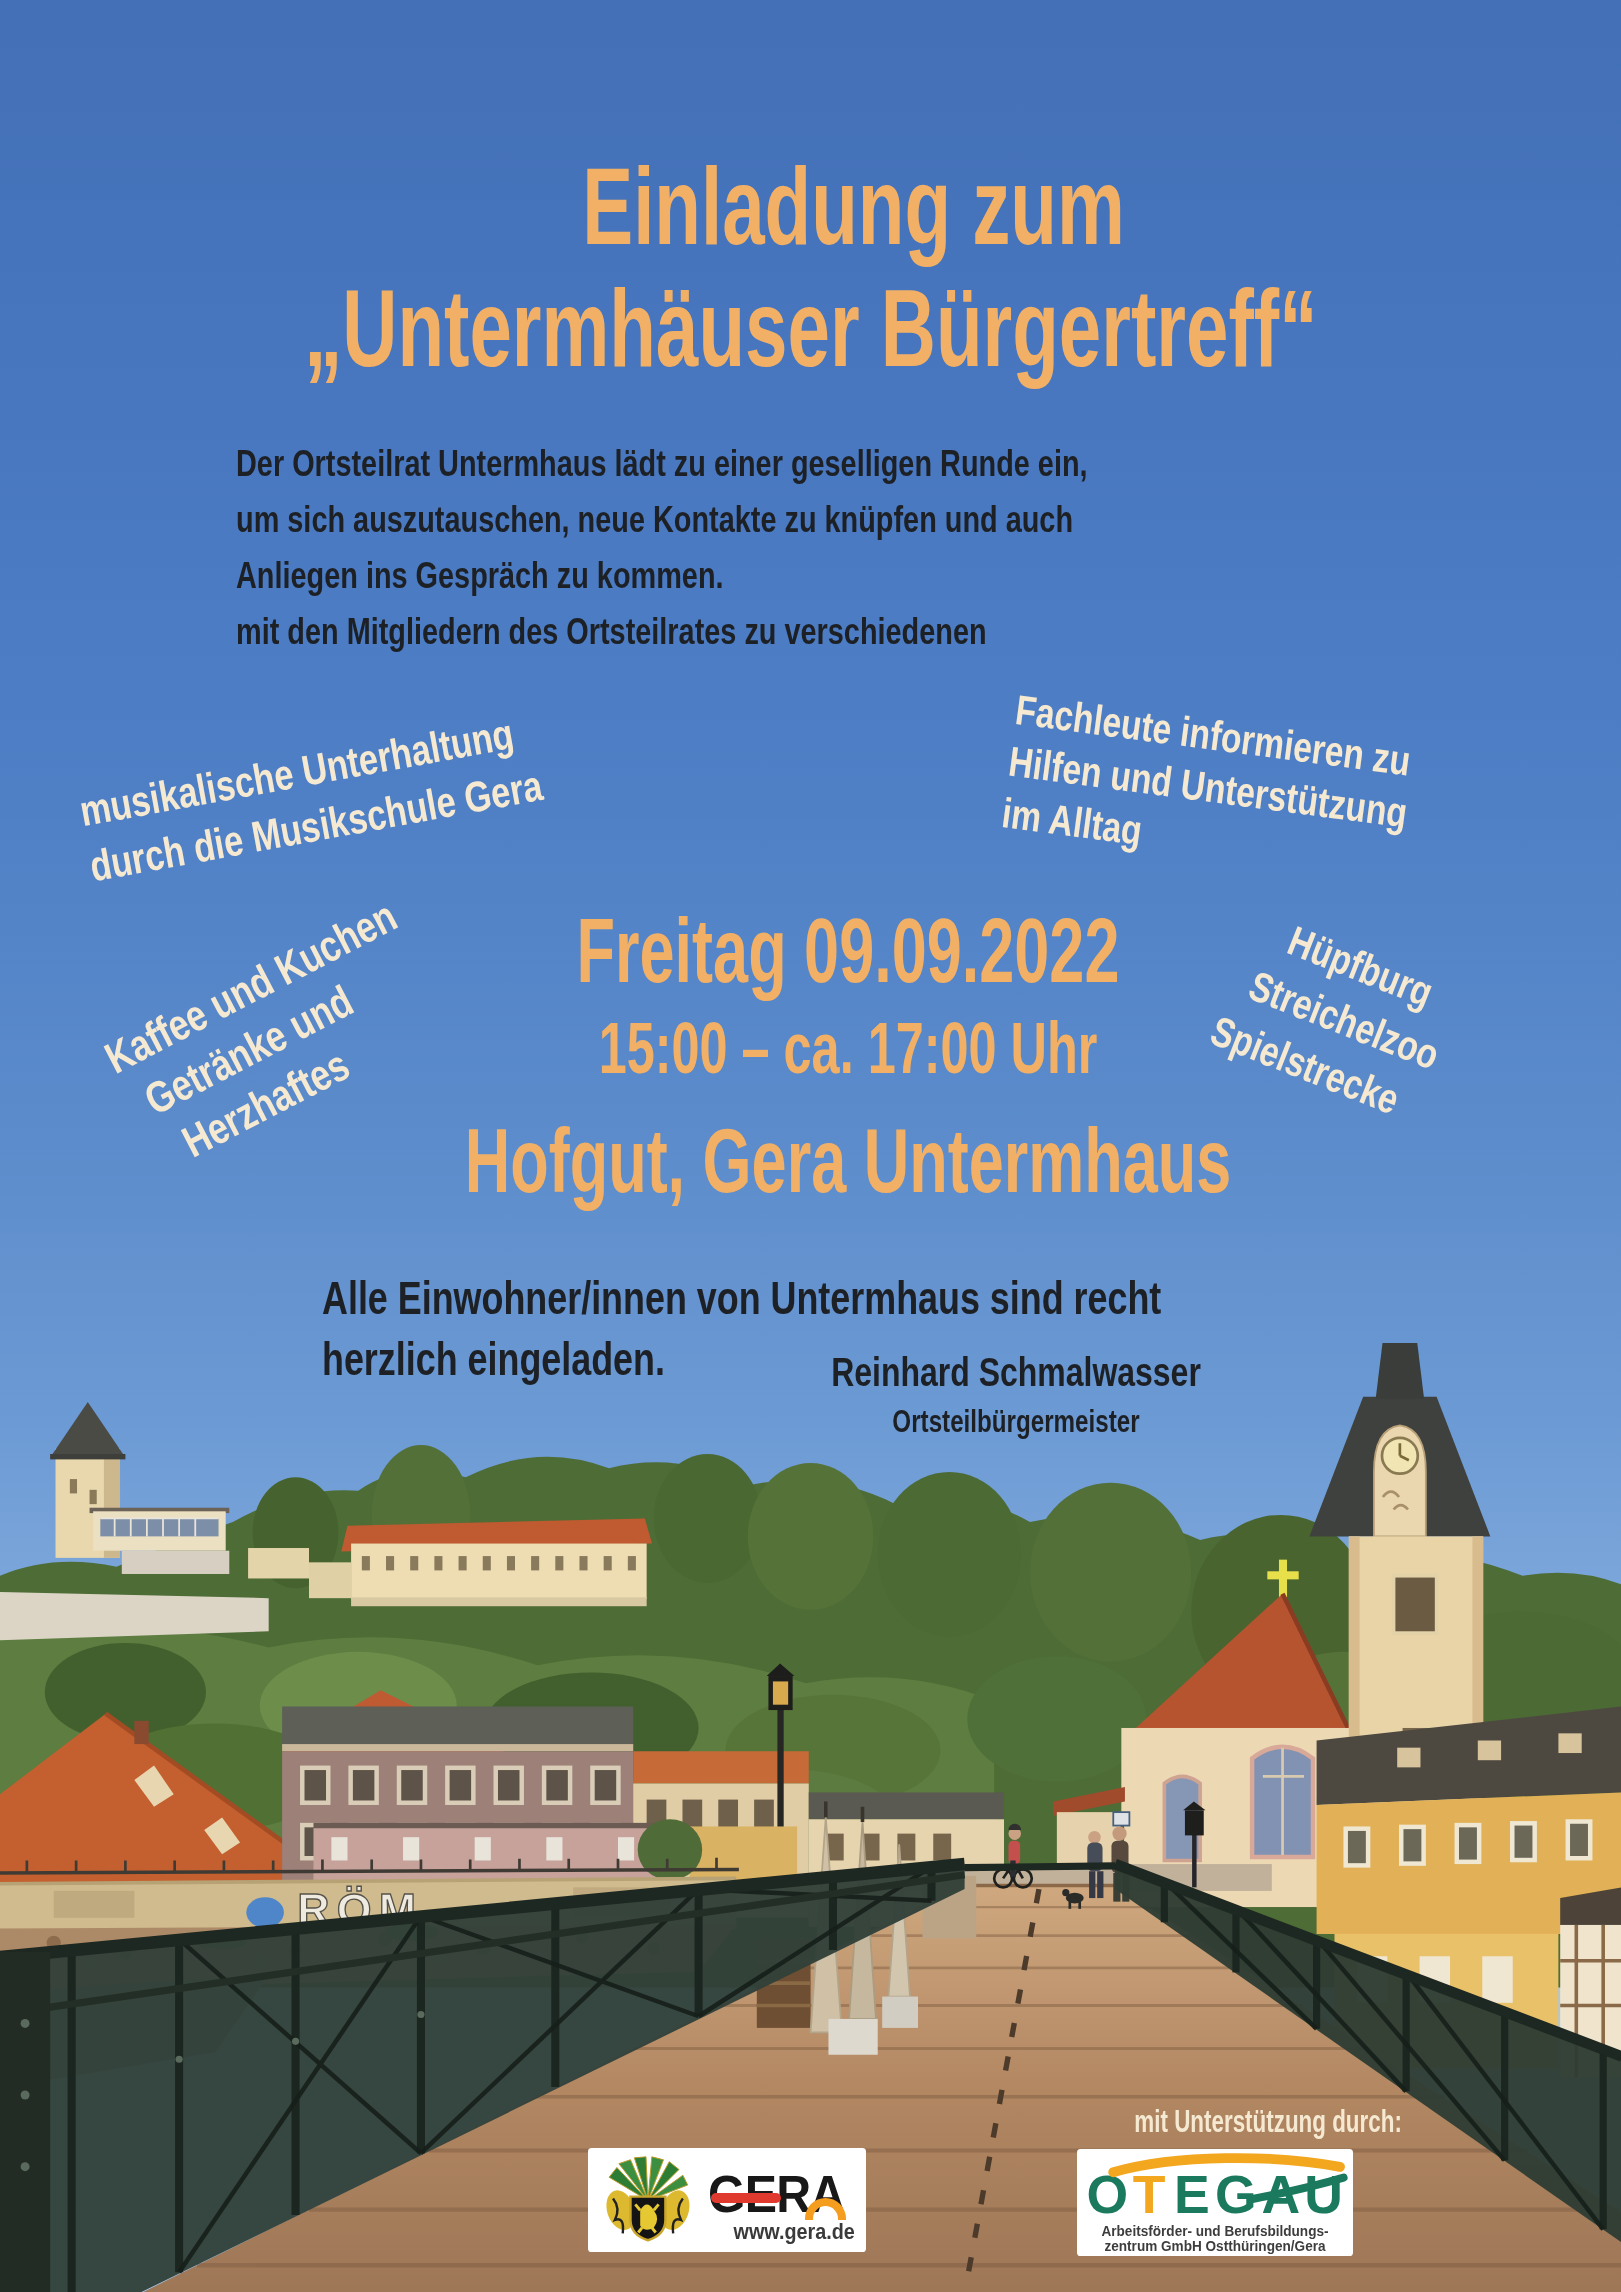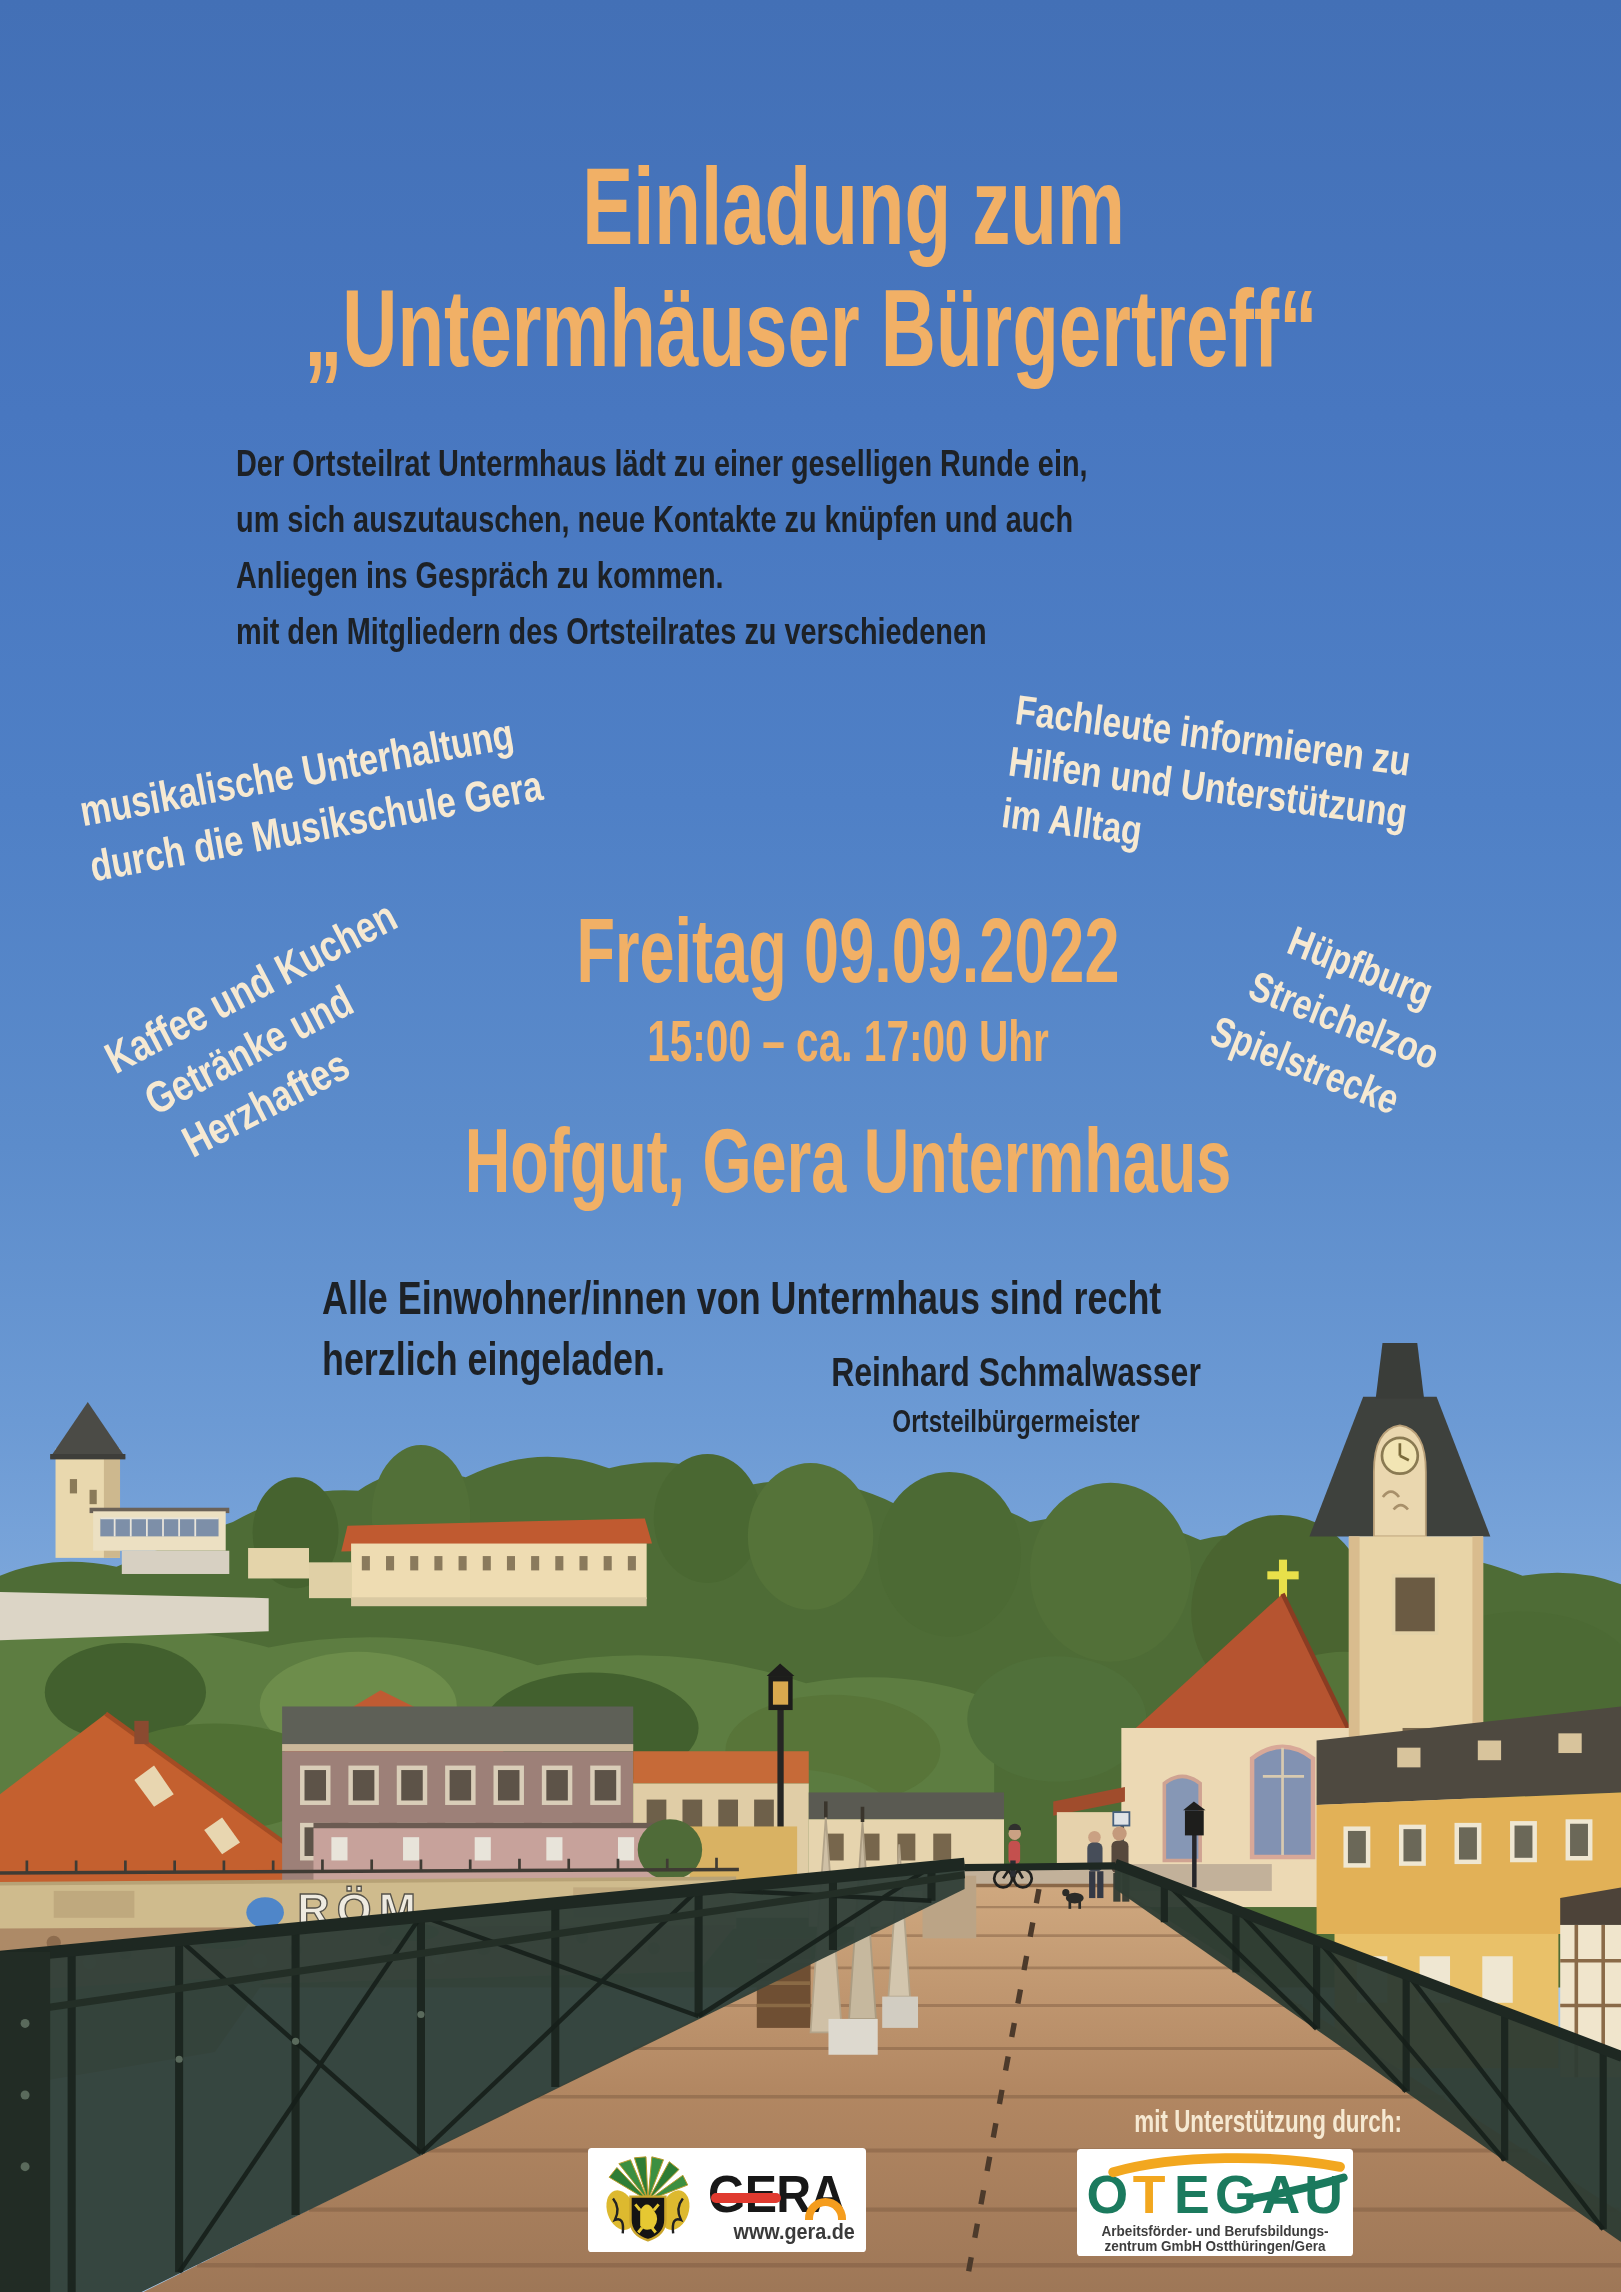--- a/index.html
+++ b/index.html
@@ -423,21 +423,21 @@
 
   <div class="note" style="left:1299px;top:917px;font-size:42px;transform:rotate(21.5deg);transform-origin:0 0;">
     <div class="ln" style="height:56px"><span class="cx" style="transform:scaleX(.80)">Hüpfburg</span></div>
     <div class="ln" style="height:56px;margin-left:-19.7px"><span class="cx" style="transform:scaleX(.80)">Streichelzoo</span></div>
     <div class="ln" style="height:56px;margin-left:-39px"><span class="cx" style="transform:scaleX(.80)">Spielstrecke</span></div>
   </div>
 
   <div class="txt orange" style="left:848px;top:906px;font-size:90px;transform:translateX(-50%);">
     <span class="cx" style="transform:scaleX(.70);transform-origin:50% 50%">Freitag 09.09.2022</span>
   </div>
-  <div class="txt orange" style="left:848px;top:1012px;font-size:58px;transform:translateX(-50%);">
+  <div class="txt orange" style="left:848px;top:1012px;font-size:72px;transform:translateX(-50%);">
     <span class="cx" style="transform:scaleX(.70);transform-origin:50% 50%">15:00 – ca. 17:00 Uhr</span>
   </div>
   <div class="txt orange" style="left:848px;top:1116px;font-size:90px;transform:translateX(-50%);">
     <span class="cx" style="transform:scaleX(.70);transform-origin:50% 50%">Hofgut, Gera Untermhaus</span>
   </div>
 
   <div class="txt" style="left:322px;top:1275px;font-size:46px;">
     <div style="height:61px"><span class="cx" style="transform:scaleX(.78)">Alle Einwohner/innen von Untermhaus sind recht</span></div>
     <div><span class="cx" style="transform:scaleX(.78)">herzlich eingeladen.</span></div>
   </div>

